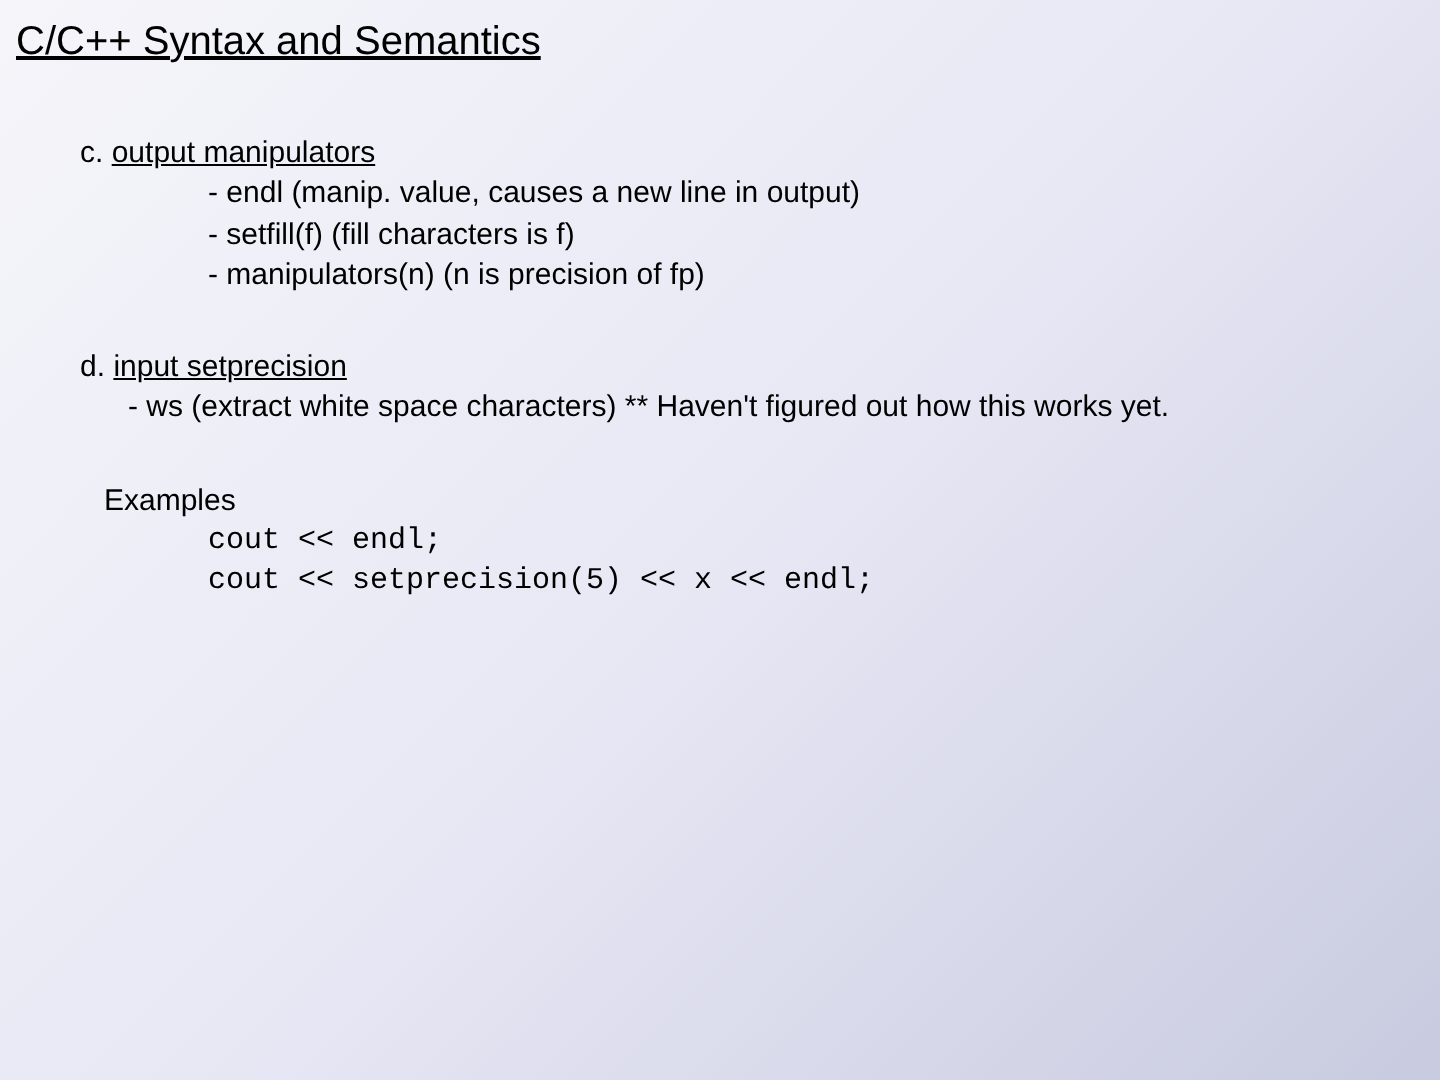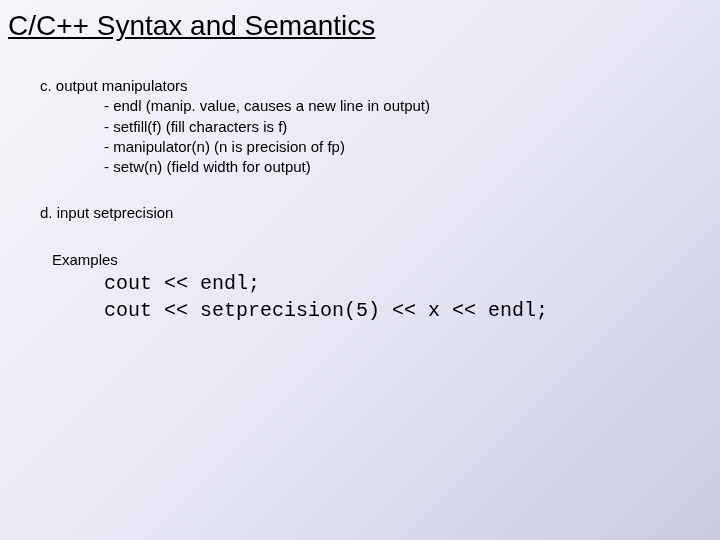--- a/index.html
+++ b/index.html
@@ -9,78 +9,79 @@
     }
     body {
       width: 720px;
       height: 540px;
       background: linear-gradient(135deg, #f5f5fa 0%, #e8e8f5 50%, #c8cadf 100%);
       font-family: Arial, Helvetica, sans-serif;
       color: #000;
       overflow: hidden;
     }
     .title {
-      font-size: 28px;
+      font-size: 20px;
       padding: 10px 8px 4px 8px;
       text-decoration: underline;
       font-weight: normal;
     }
     .content {
       padding: 30px 40px 0 40px;
       font-size: 15px;
       line-height: 1.35;
     }
     .section {
       margin-bottom: 26px;
     }
     .section-label {
       display: inline;
     }
     .underlined {
+      text-decoration: underline;
     }
     .bullet-list {
       padding-left: 32px;
     }
     .bullet-item {
       display: block;
       margin-left: 32px;
     }
     .indented-text {
       padding-left: 24px;
     }
     .examples-label {
       display: block;
       margin-left: 12px;
     }
     .code-block {
       font-family: "Courier New", Courier, monospace;
       padding-left: 64px;
-      font-size: 20px;
+      font-size: 15px;
       line-height: 1.35;
     }
   </style>
 </head>
 <body>
 
 <h1 class="title">C/C++ Syntax and Semantics</h1>
 
 <div class="content">
 
   <div class="section">
     <span class="section-label">c. </span><span class="underlined">output manipulators</span>
     <div class="bullet-list">
       <span class="bullet-item">- endl (manip. value, causes a new line in output)</span>
       <span class="bullet-item">- setfill(f) (fill characters is f)</span>
-      <span class="bullet-item">- manipulator(n) (n is precision of fp)</span>
-      <span class="bullet-item">- setw(n) (field width for output)</span>
+      <span class="bullet-item">- manipulators(n) (n is precision of fp)</span>
     </div>
   </div>
 
   <div class="section">
     <span class="section-label">d. </span><span class="underlined">input setprecision</span>
+    <div class="indented-text">- ws (extract white space characters) ** Haven't figured out how this works yet.</div>
   </div>
 
 
   <div class="section">
     <span class="examples-label">Examples</span>
     <div class="code-block">
       <div>cout &lt;&lt; endl;</div>
       <div>cout &lt;&lt; setprecision(5) &lt;&lt; x &lt;&lt; endl;</div>
     </div>
   </div>

